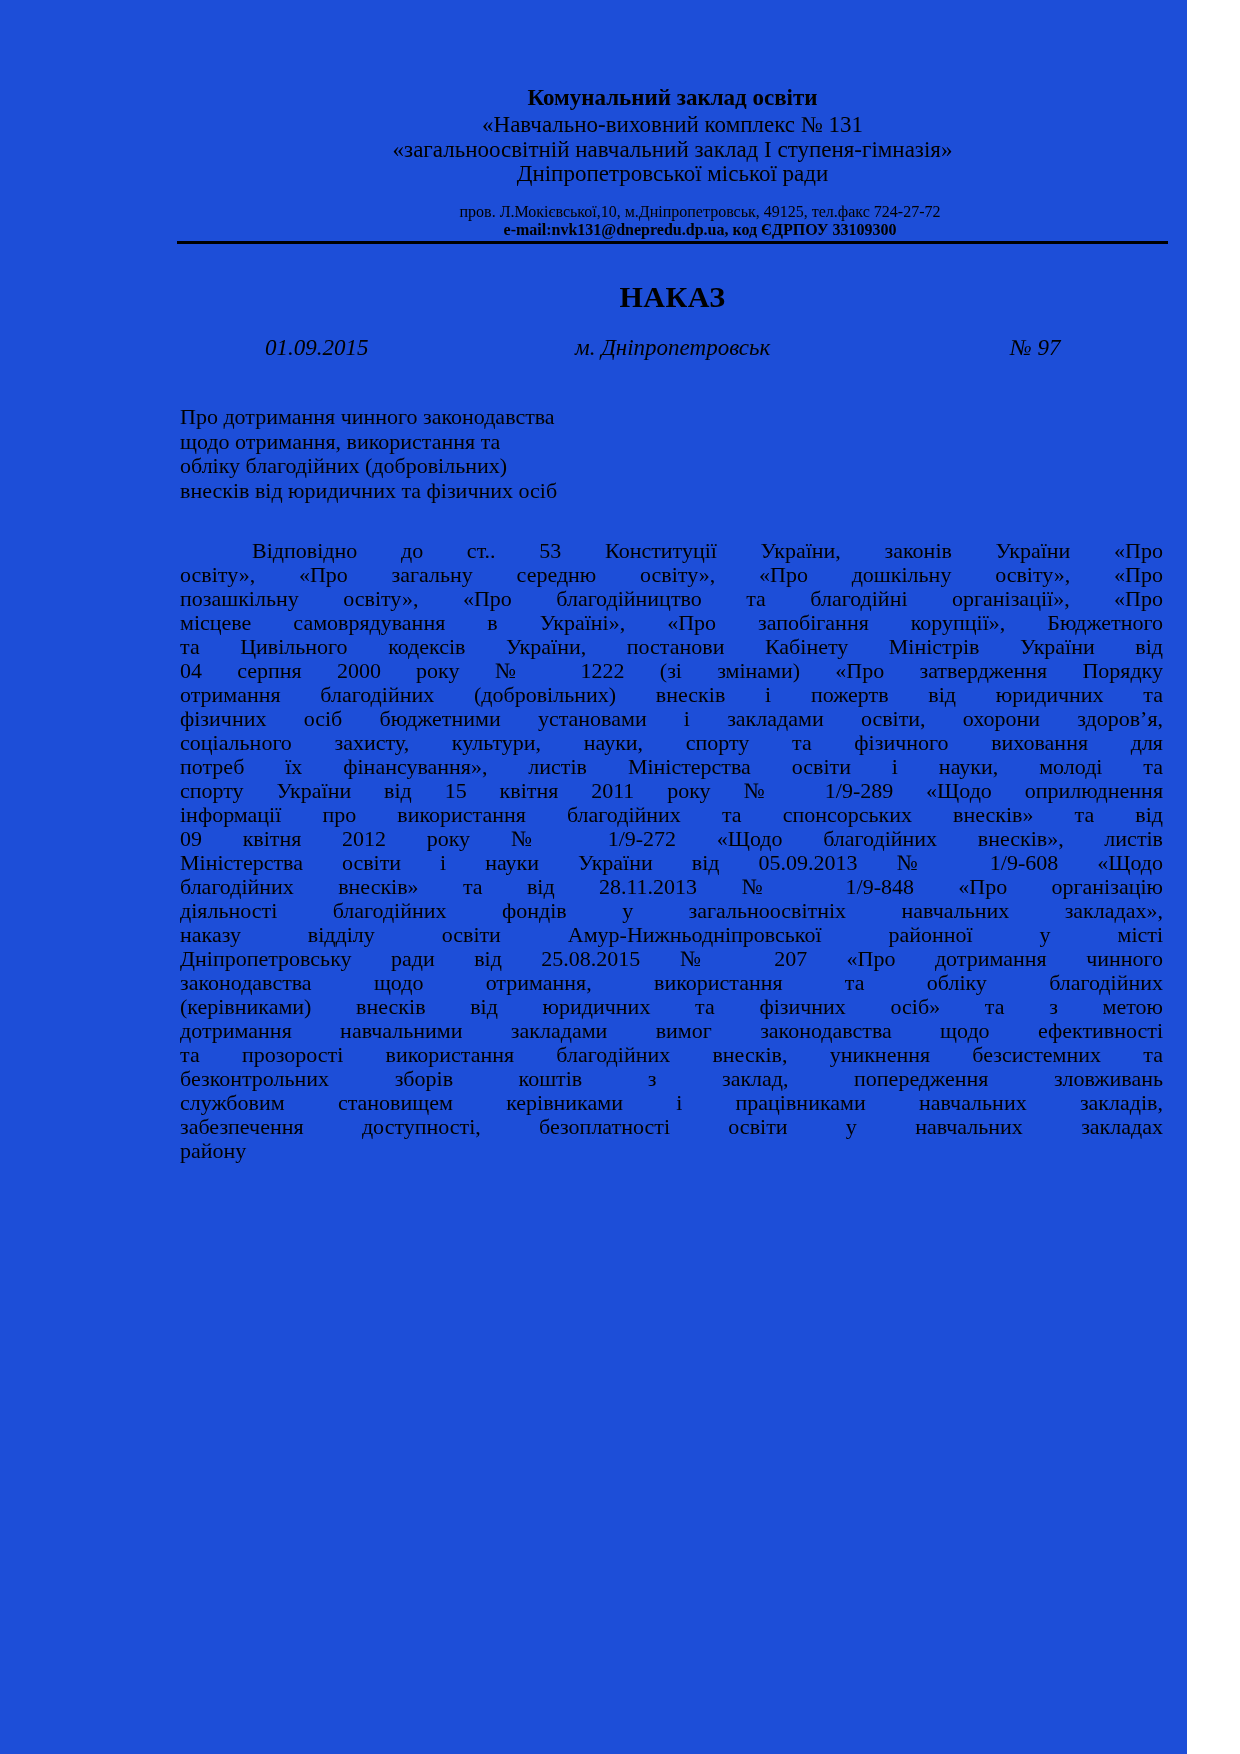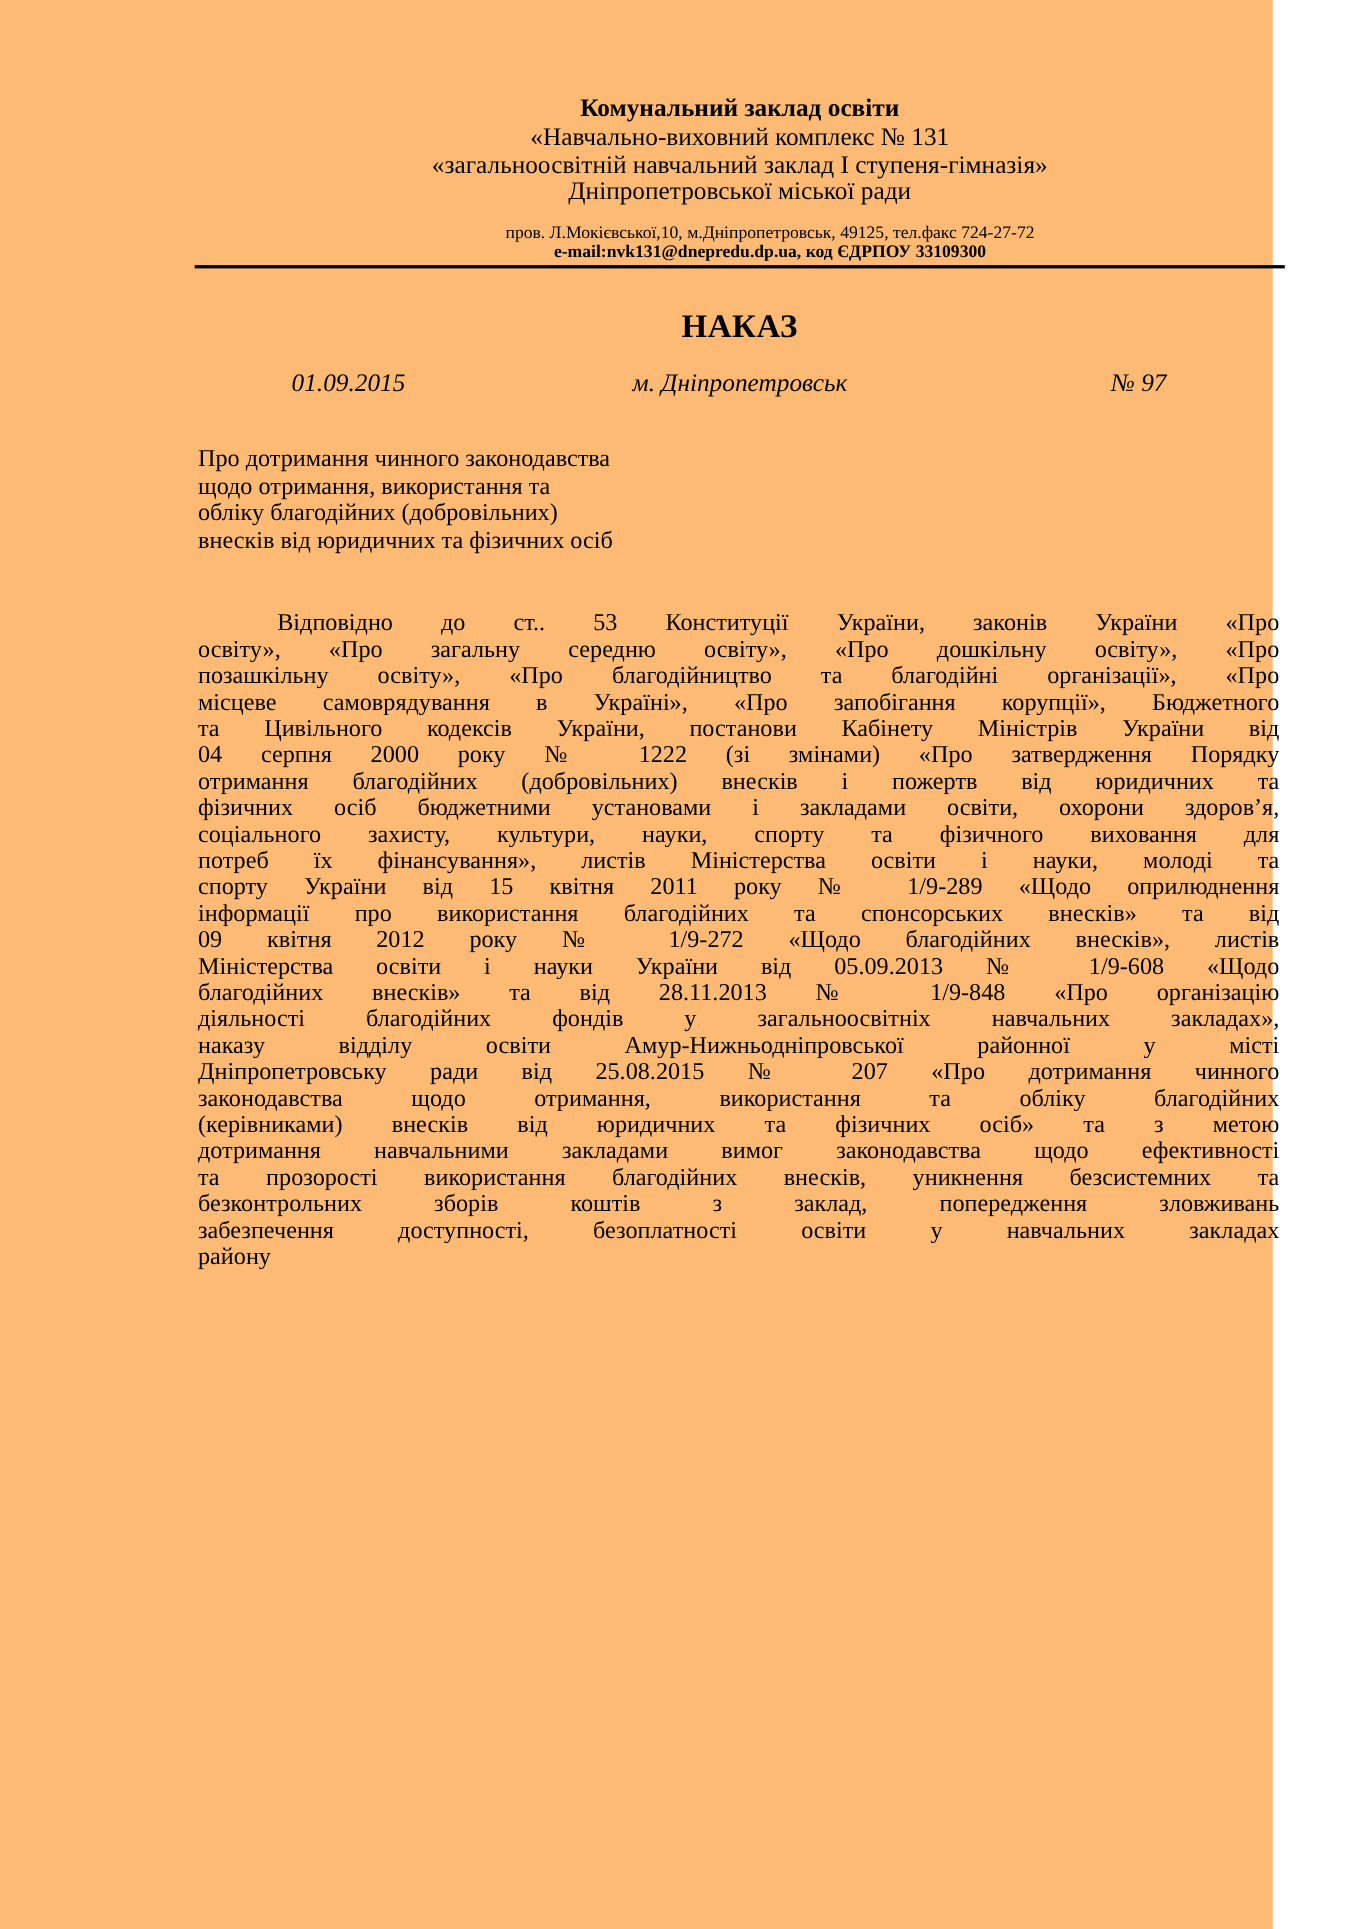--- a/index.html
+++ b/index.html
@@ -1,18 +1,18 @@
 <!DOCTYPE html>
 <html><head>
   <meta charset="utf-8">
   <style>
     html, body { margin: 0; padding: 0; background: #ffffff; }
     body { width: 1240px; height: 1754px; position: relative; overflow: hidden;
            font-family: "Liberation Serif", "DejaVu Serif", serif; color: #000; }
-    .page { position: absolute; left: 0; top: 0; width: 1157px; height: 1754px; background: #fdba74; }
+    .page { position: absolute; left: 0; top: 0; width: 1157px; height: 1754px; background: #1d4ed8; padding-left: 30px; }
 
     .hdr { position: absolute; left: 177px; width: 991px; text-align: center; line-height: 1; white-space: nowrap; }
     .hdr-title { top: 86px; font-size: 23px; font-weight: bold; }
     .hdr-line { font-size: 23px; }
     .hdr-l2 { top: 113px; }
     .hdr-l3 { top: 138px; }
     .hdr-l4 { top: 162px; }
     .contact { font-size: 16px; left: 290px; width: 820px; }
     .contact-1 { top: 204px; }
     .contact-2 { top: 222px; font-weight: bold; }
@@ -22,21 +22,21 @@
                 font-size: 30px; font-weight: bold; letter-spacing: 0.5px; }
 
     .meta { position: absolute; top: 335px; font-size: 23px; white-space: nowrap; font-style: italic; }
     .meta-date { left: 265px; }
     .meta-city { left: 575px; }
     .meta-num { left: 1010px; }
 
     .subject { position: absolute; left: 180px; top: 405px; font-size: 22px; line-height: 24.5px; }
     .subject div { white-space: nowrap; }
 
-    .body-text { position: absolute; left: 180px; top: 554px; width: 983px; font-size: 22px; line-height: 24px; }
+    .body-text { position: absolute; left: 180px; top: 539px; width: 983px; font-size: 22px; line-height: 24px; }
     .body-line { display: block; text-align: justify; text-align-last: justify; white-space: nowrap; height: 24px; overflow: hidden; }
     .body-line.first { text-indent: 72px; }
     .body-line.last { text-align-last: left; }
   </style>
 </head>
 <body>
 
 <div class="page">
 
   <div class="hdr hdr-title">Комунальний заклад освіти</div>
@@ -79,17 +79,18 @@
     <span class="body-line">Міністерства освіти і науки України від 05.09.2013 № 1/9-608 «Щодо</span>
     <span class="body-line">благодійних внесків» та від 28.11.2013 № 1/9-848 «Про організацію</span>
     <span class="body-line">діяльності благодійних фондів у загальноосвітніх навчальних закладах»,</span>
     <span class="body-line">наказу відділу освіти Амур-Нижньодніпровської районної у місті</span>
     <span class="body-line">Дніпропетровську ради від 25.08.2015 № 207 «Про дотримання чинного</span>
     <span class="body-line">законодавства щодо отримання, використання та обліку благодійних</span>
     <span class="body-line">(керівниками) внесків від юридичних та фізичних осіб» та з метою</span>
     <span class="body-line">дотримання навчальними закладами вимог законодавства щодо ефективності</span>
     <span class="body-line">та прозорості використання благодійних внесків, уникнення безсистемних та</span>
     <span class="body-line">безконтрольних зборів коштів з заклад, попередження зловживань</span>
+    <span class="body-line">службовим становищем керівниками і працівниками навчальних закладів,</span>
     <span class="body-line">забезпечення доступності, безоплатності освіти у навчальних закладах</span>
     <span class="body-line last">району</span>
   </div>
 
 </div>
 
 </body></html>

